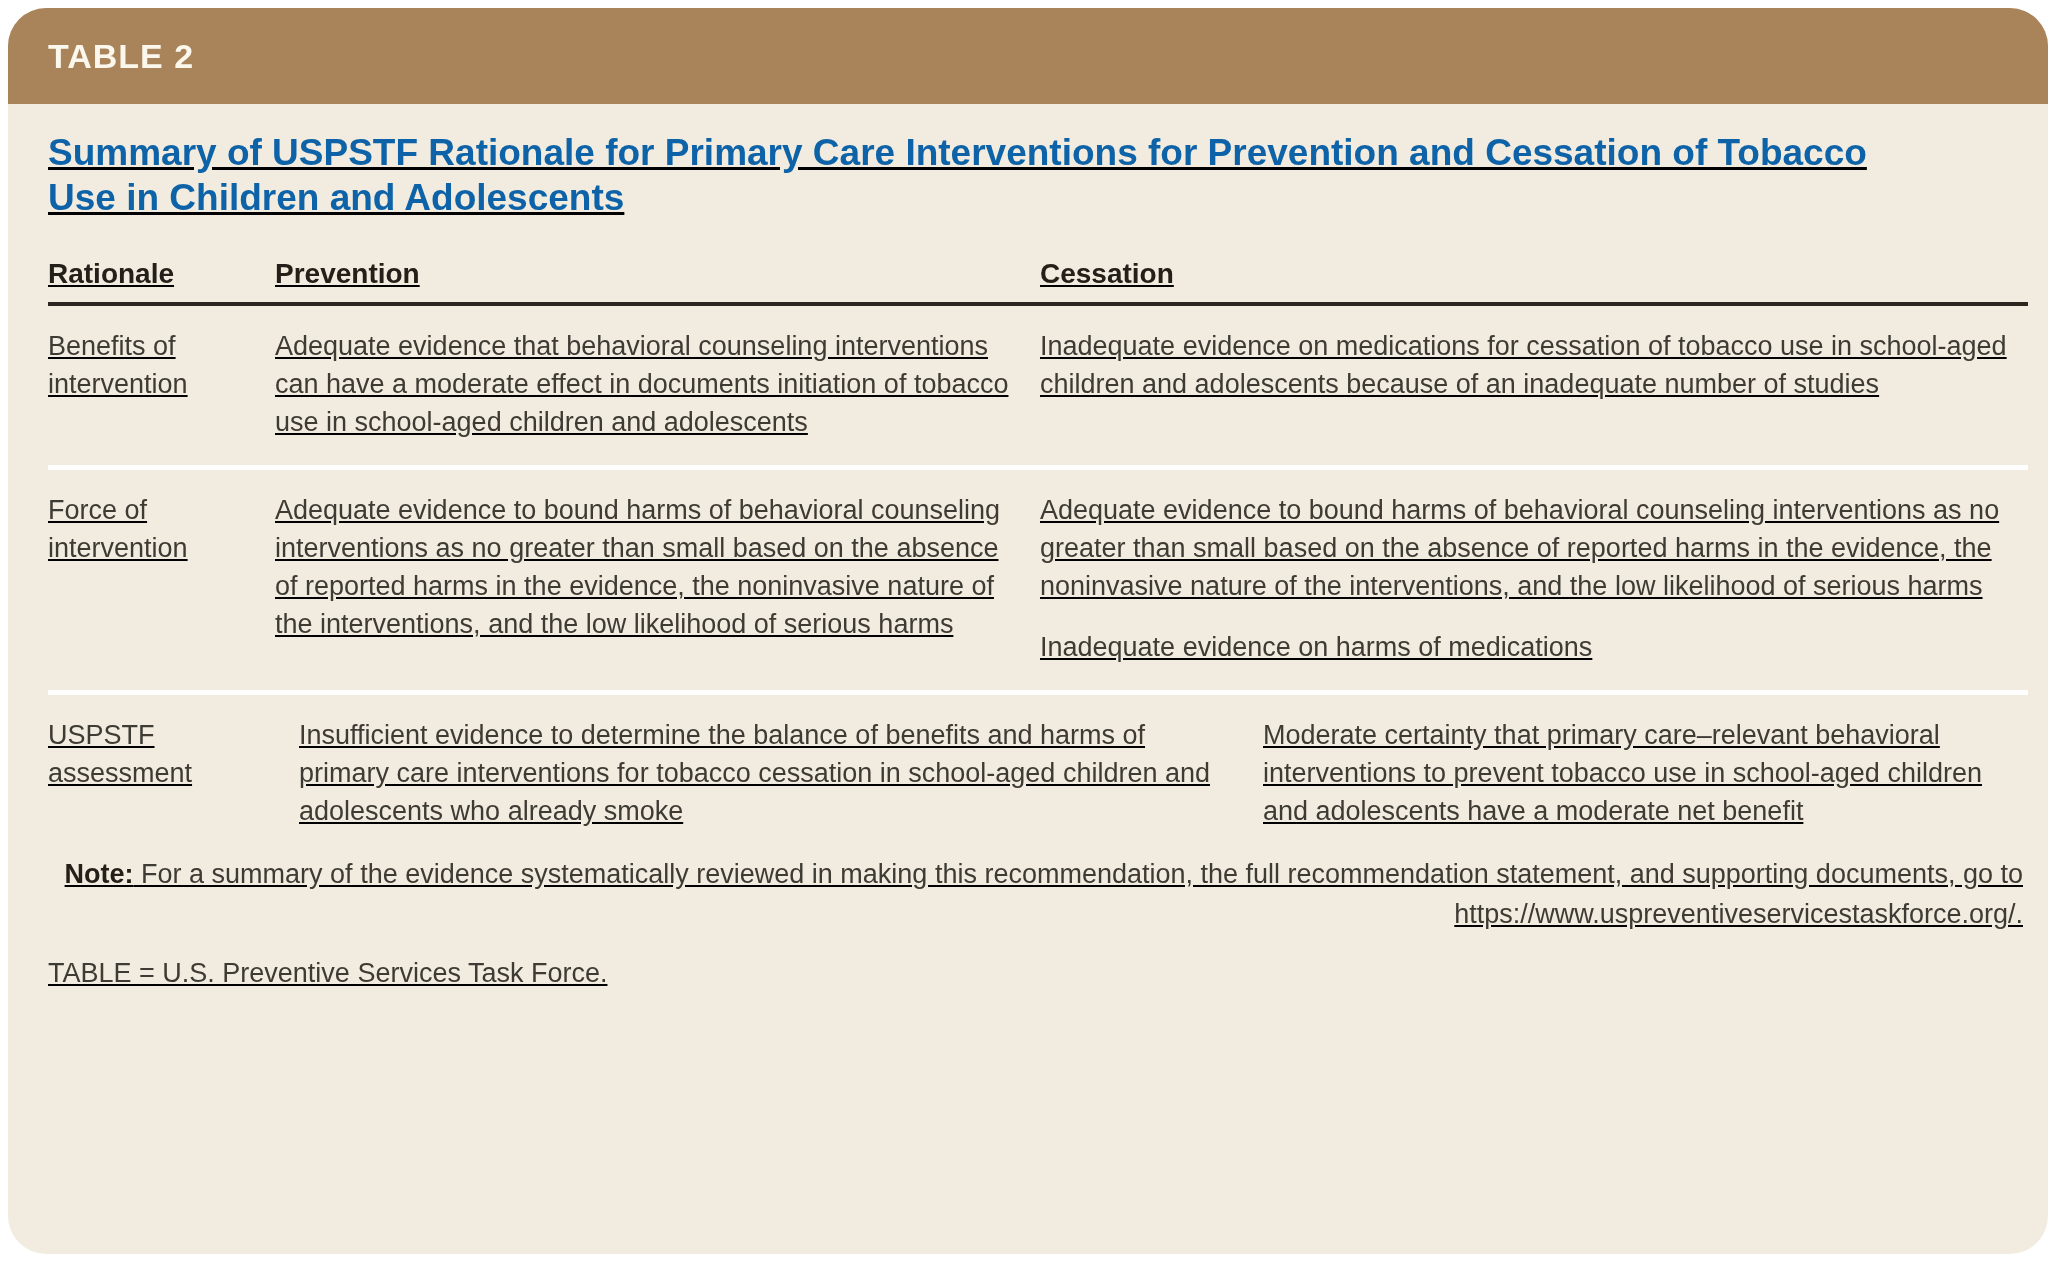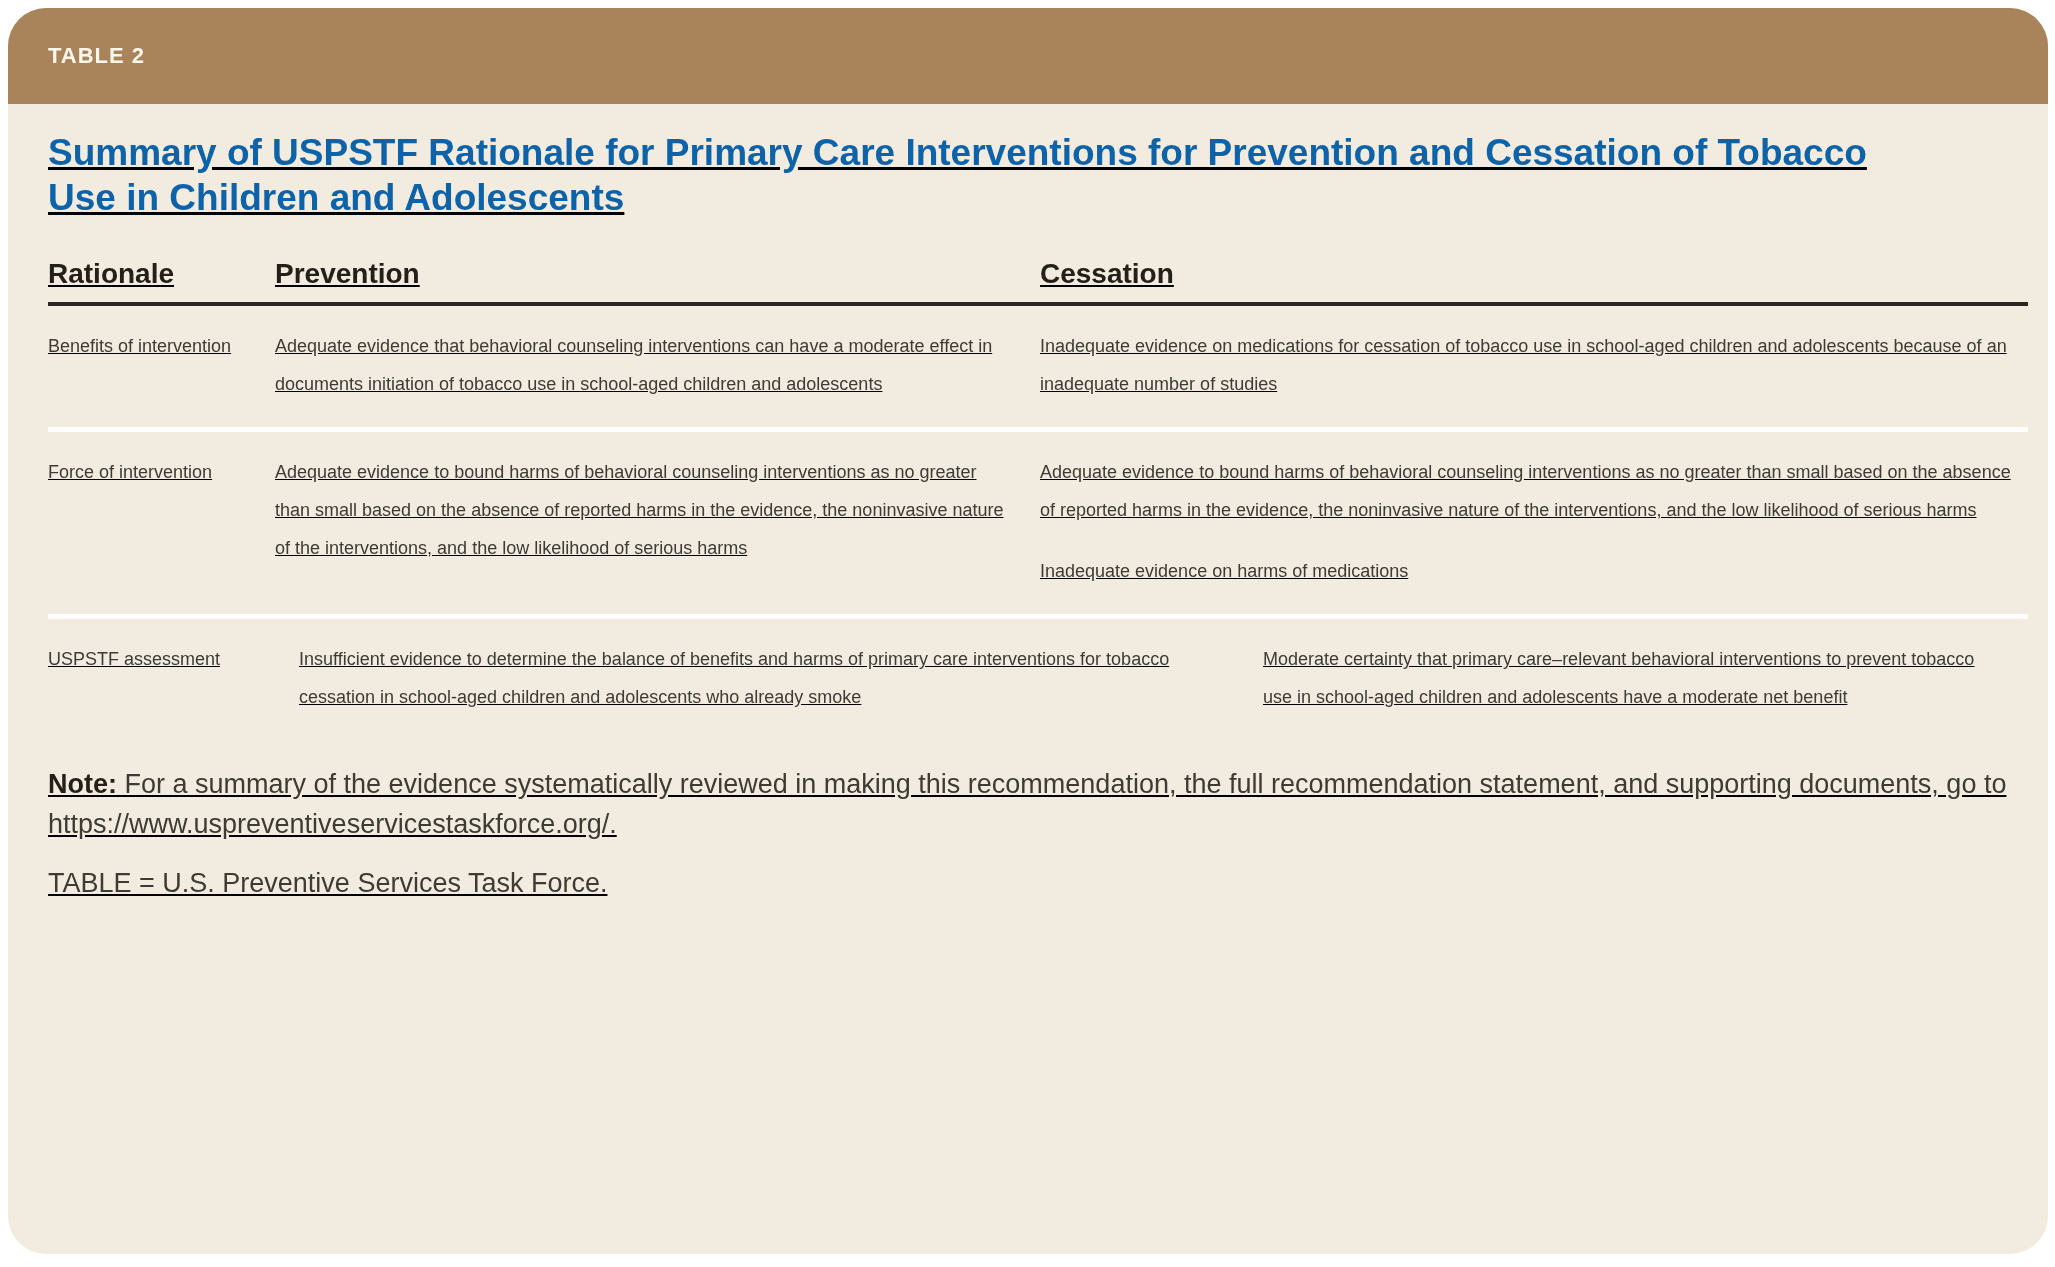--- a/index.html
+++ b/index.html
@@ -12,38 +12,38 @@
     --divider:#ffffff;
     --label-cream:#fbf7ec;
   }
   *{box-sizing:border-box;margin:0;padding:0;}
   html,body{width:2055px;height:1267px;background:#ffffff;
     font-family:"Liberation Sans","DejaVu Sans",sans-serif;}
   .card{position:absolute;left:8px;top:8px;width:2040px;height:1246px;
     background:var(--card-bg);border-radius:38px;overflow:hidden;}
   .header-bar{height:96px;background:var(--header-bar);
     display:flex;align-items:center;padding-left:40px;}
-  .table-label{color:var(--label-cream);font-size:22px;font-weight:bold;
+  .table-label{color:var(--label-cream);font-size:34px;font-weight:bold;
     letter-spacing:1px;}
   .content{padding:26px 20px 0 40px;text-decoration:underline;}
   .title{color:var(--title-blue);font-size:37px;font-weight:bold;
     line-height:1.22;max-width:1830px;}
   .thead{display:flex;margin-top:38px;padding-bottom:12px;
     border-bottom:4px solid var(--rule-black);align-items:center;}
   .th{font-size:28px;font-weight:bold;color:var(--heading-text);}
   .col-rationale{flex:0 0 227px;padding-right:20px;}
   .col-prevention{flex:0 0 765px;padding-right:25px;}
   .col-cessation{flex:1 1 auto;}
   .trow{display:flex;padding:21px 0 24px 0;border-bottom:5px solid var(--divider);}
   .trow:last-child{border-bottom:none;gap:24px;}
-  .cell{font-size:18px;line-height:38px;color:var(--body-text);}
+  .cell{font-size:27px;line-height:38px;color:var(--body-text);}
   .cell p{margin:0;}
   .cell p + p{margin-top:23px;}
-  .note{margin-top:24px;font-size:27px;line-height:40px;color:var(--body-text);
-    max-width:1975px;}
+  .note{font-size:27px;line-height:40px;color:var(--body-text);
+    max-width:1975px;text-align:right;}
   .note .note-label{font-weight:bold;color:var(--heading-text);}
   .abbrev{margin-top:24px;font-size:27px;color:var(--body-text);}
 </style>
 </head>
 <body>
 
 <div class="card">
   <div class="header-bar">
     <span class="table-label">TABLE 2</span>
   </div>

